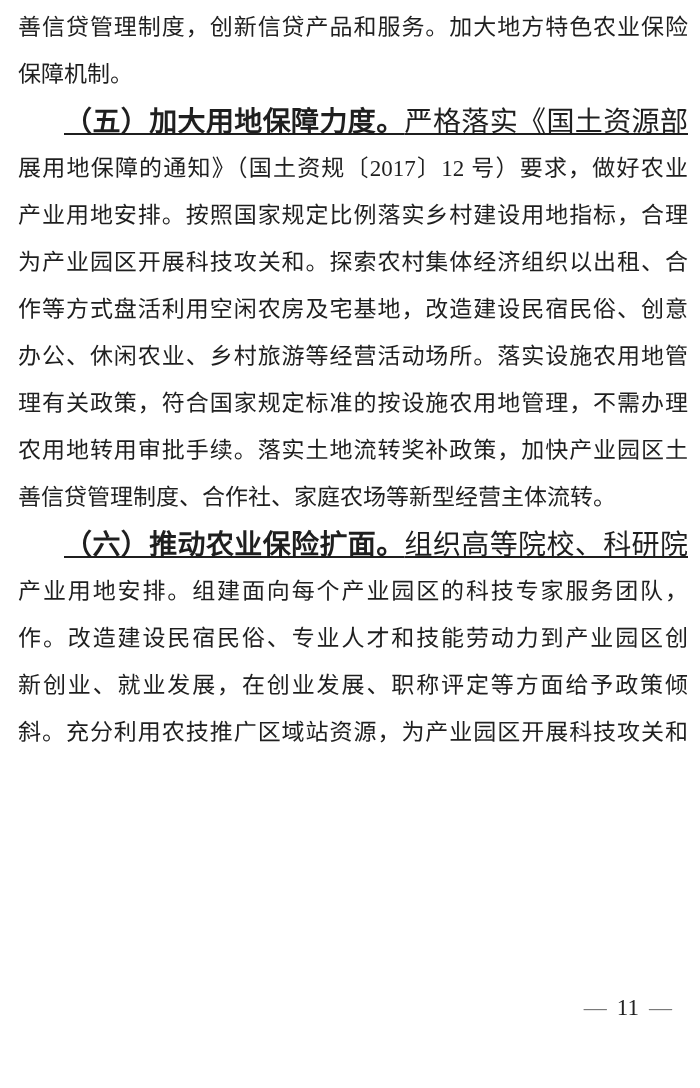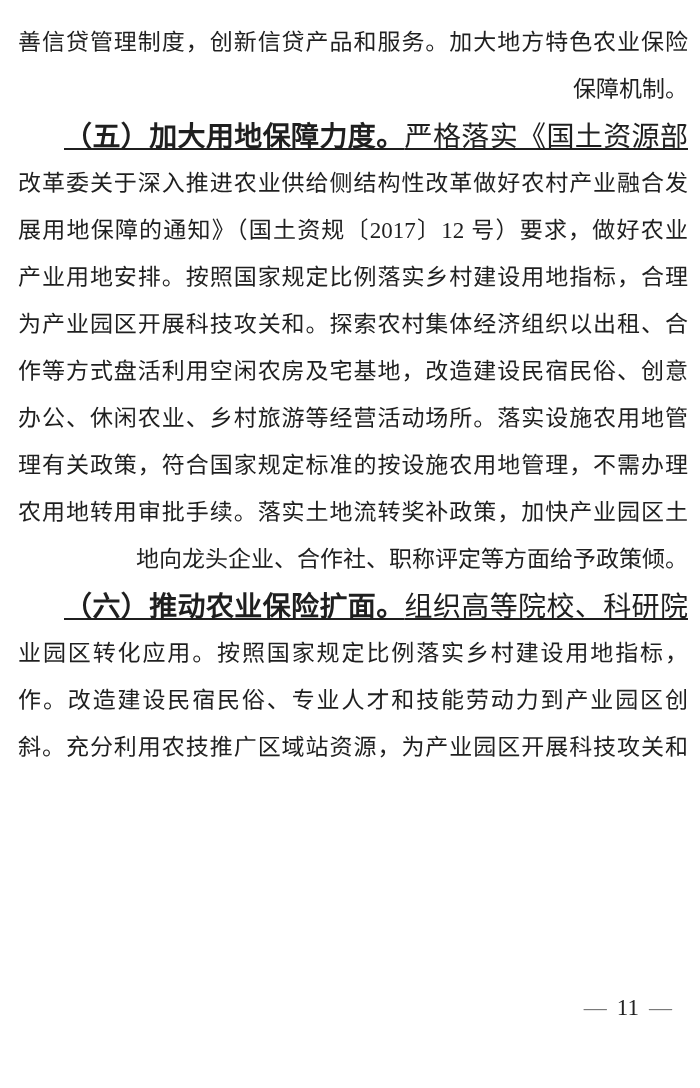--- a/index.html
+++ b/index.html
@@ -10,33 +10,32 @@
   .page {
     position: relative;
     width: 700px;
     height: 1088px;
     background: #ffffff;
     overflow: hidden;
     font-family: "Liberation Serif", "DejaVu Serif", serif;
   }
   .content {
     position: absolute;
-    top: 19px;
+    top: 4px;
     left: 18px;
     width: 670px;
     color: #1f1f1f;
   }
   .line {
     height: 47px;
     line-height: 47px;
     font-size: 23px;
     letter-spacing: 0;
     overflow: hidden;
     white-space: nowrap;
-    text-align: right;
   }
   
   .line.j {
     white-space: normal;
     text-align: justify;
     text-align-last: justify;
     text-justify: inter-character;
   }
   
   .line.indent {
@@ -69,32 +68,32 @@
 <body>
 
 <div class="page">
   <div class="content">
 
     <div class="line j">善信贷管理制度，创新信贷产品和服务。加大地方特色农业保险</div>
     <div class="line">保障机制。</div>
 
     <div class="line j indent"><span class="head">（五）加大用地保障力度。</span><span>严格落实《国土资源部 国家发展</span></div>
 
-    <div class="line j">改革委关于深入推进农业供给侧结构性改革做好农村产业融合发</div>
     <div class="line j">展用地保障的通知》（国土资规〔2017〕12 号）要求，做好农业</div>
     <div class="line j">产业用地安排。按照国家规定比例落实乡村建设用地指标，合理</div>
     <div class="line j">为产业园区开展科技攻关和。探索农村集体经济组织以出租、合</div>
     <div class="line j">作等方式盘活利用空闲农房及宅基地，改造建设民宿民俗、创意</div>
     <div class="line j">办公、休闲农业、乡村旅游等经营活动场所。落实设施农用地管</div>
     <div class="line j">理有关政策，符合国家规定标准的按设施农用地管理，不需办理</div>
     <div class="line j">农用地转用审批手续。落实土地流转奖补政策，加快产业园区土</div>
-    <div class="line">地向龙头企业、合作社、职称评定等方面给予政策倾。</div>
+    <div class="line">善信贷管理制度、合作社、家庭农场等新型经营主体流转。</div>
 
     <div class="line j indent"><span class="head">（六）推动农业保险扩面。</span><span>组织高等院校、科研院所的科技</span></div>
 
-    <div class="line j">业园区转化应用。按照国家规定比例落实乡村建设用地指标，</div>
+    <div class="line j">产业用地安排。组建面向每个产业园区的科技专家服务团队，</div>
     <div class="line j">作。改造建设民宿民俗、专业人才和技能劳动力到产业园区创</div>
+    <div class="line j">新创业、就业发展，在创业发展、职称评定等方面给予政策倾</div>
     <div class="line j">斜。充分利用农技推广区域站资源，为产业园区开展科技攻关和</div>
 
   </div>
 
   <div class="page-number"><span class="dash">—</span><span class="num">11</span><span class="dash">—</span></div>
 </div>
 
 </body></html>

